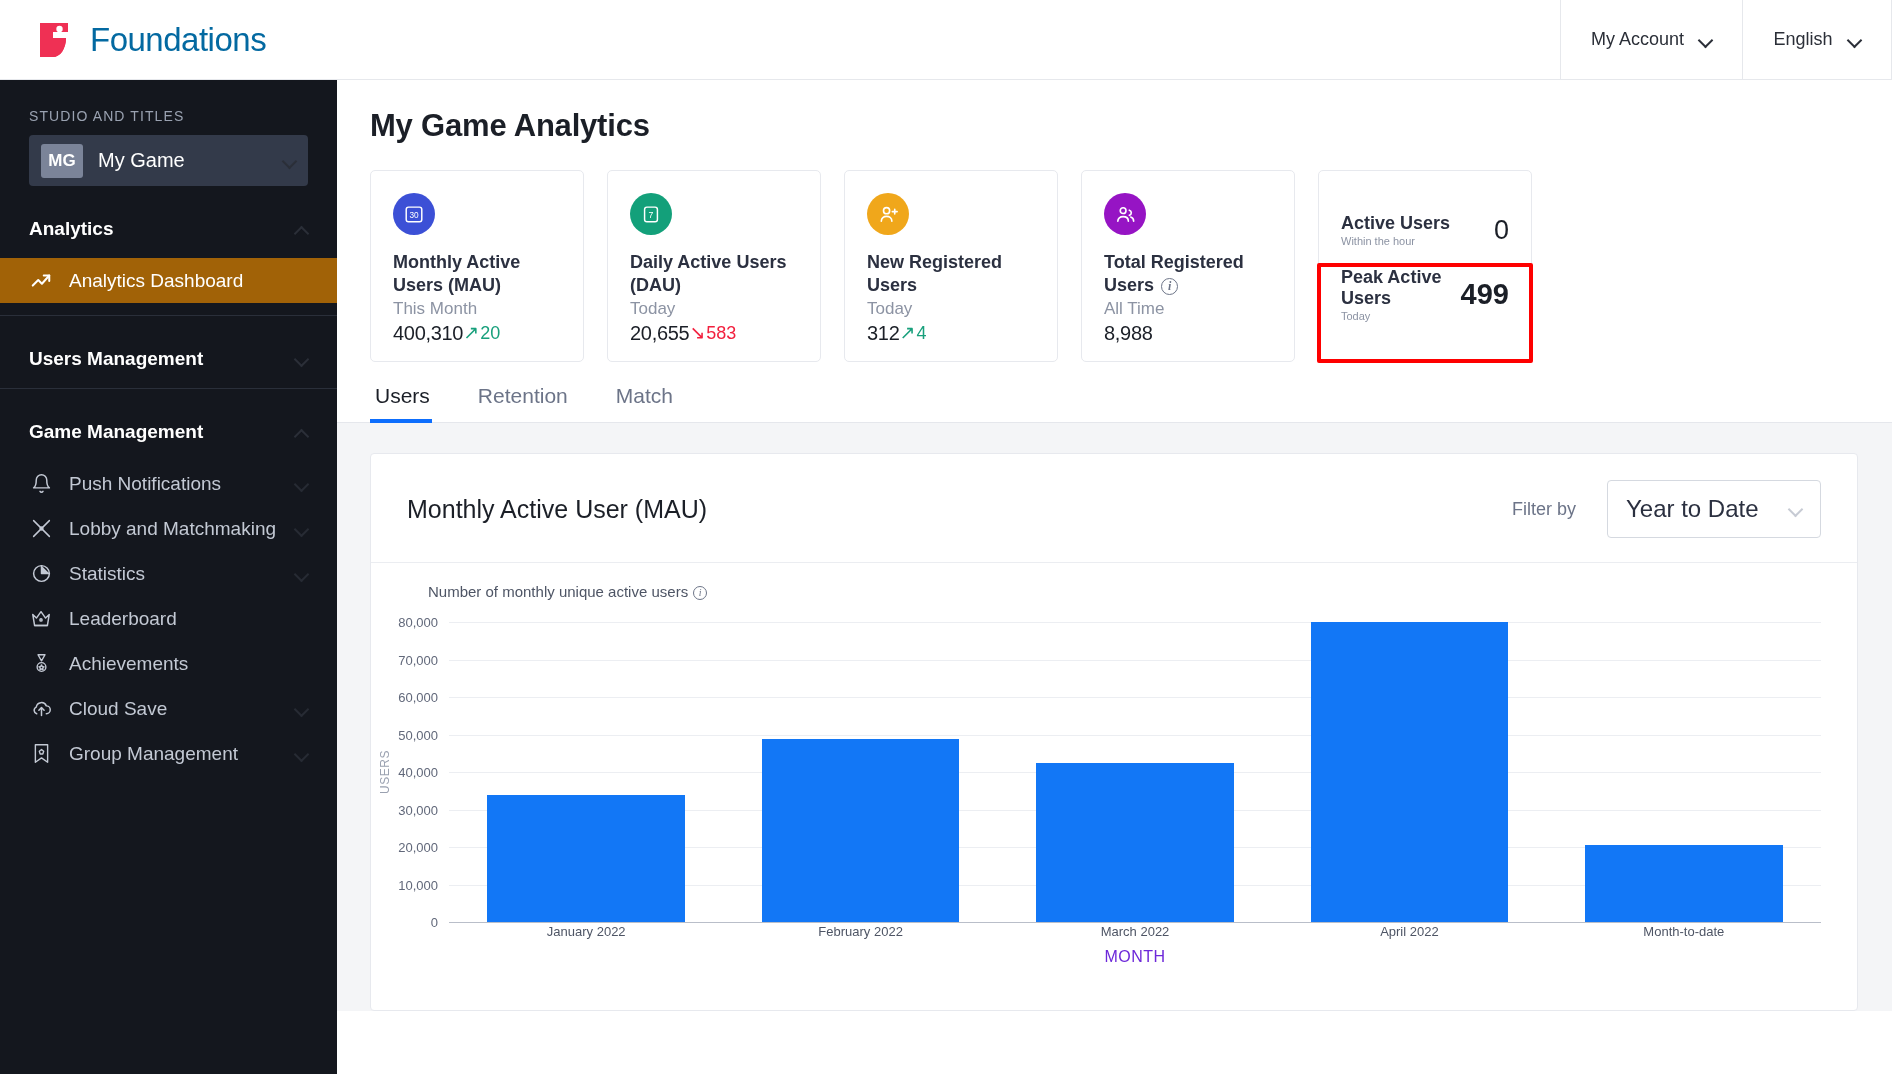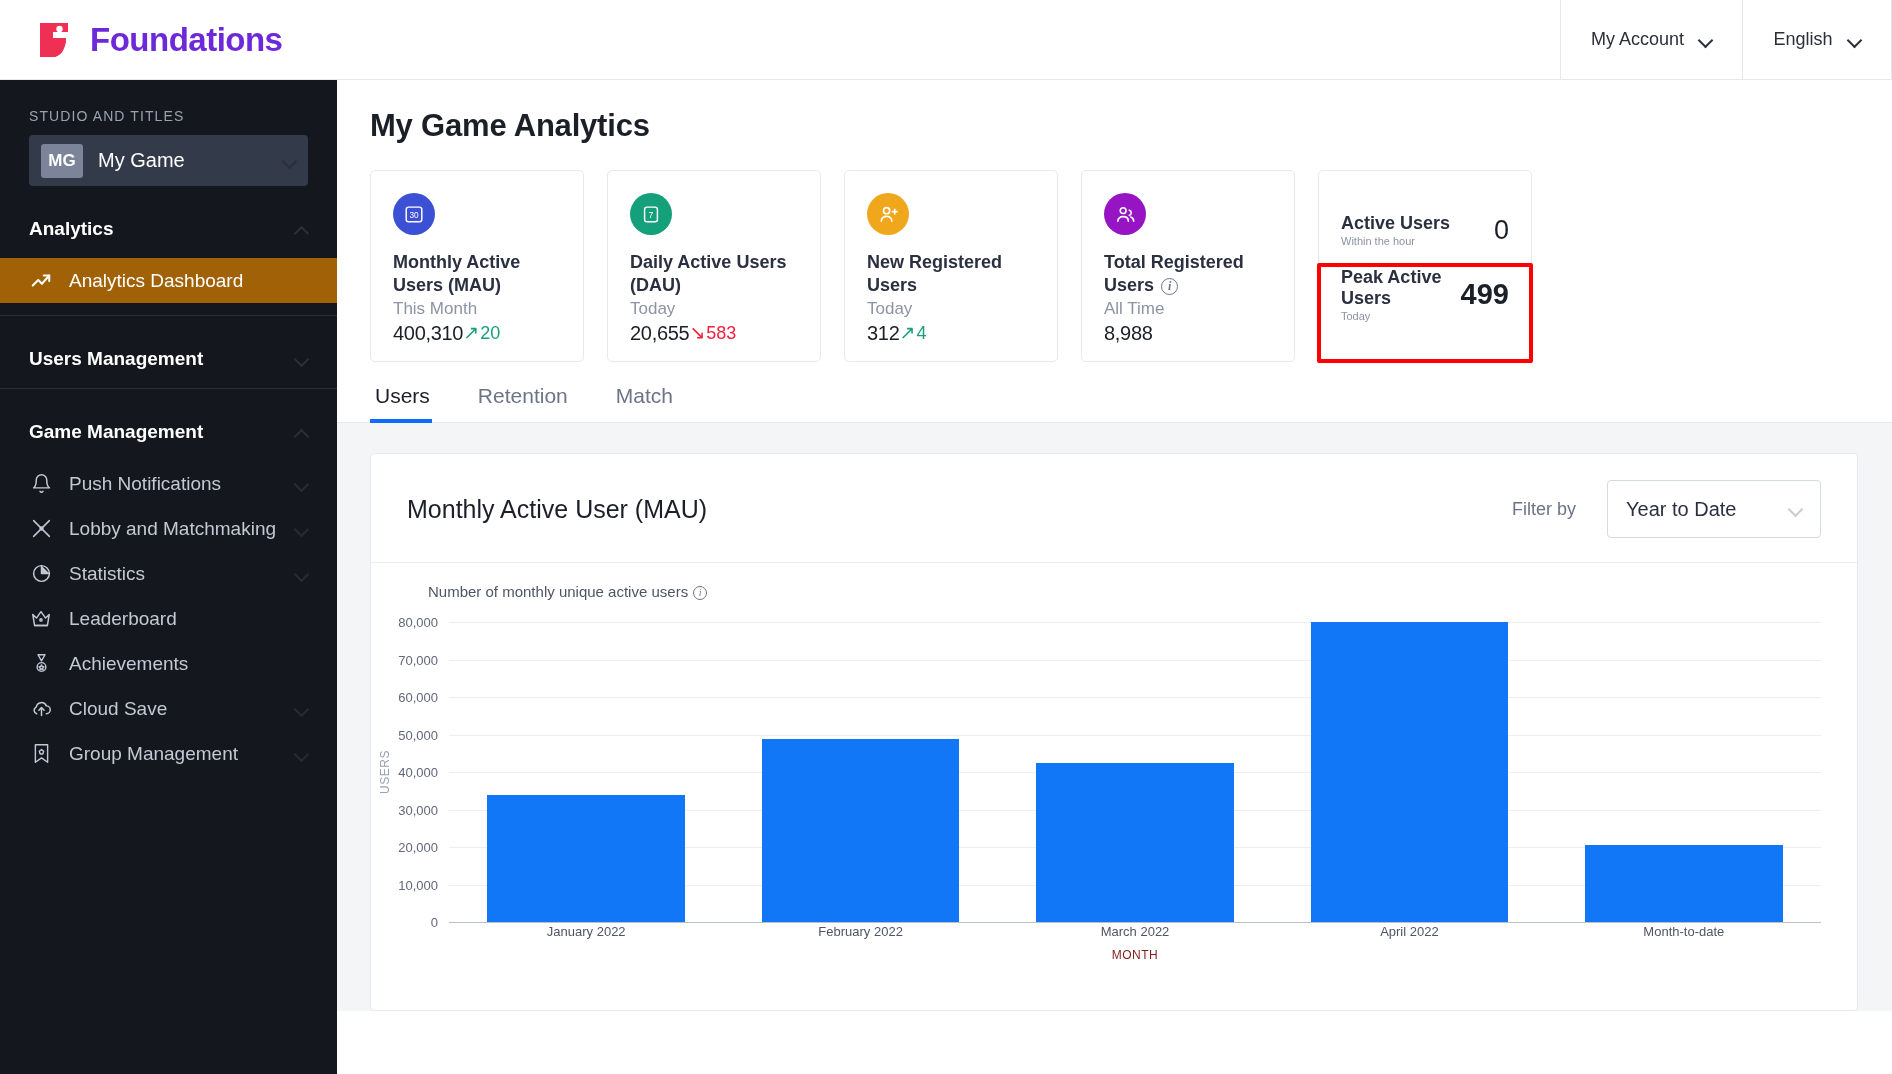--- a/index.html
+++ b/index.html
@@ -14,21 +14,21 @@
   
   .topbar {
     height: 80px; flex: 0 0 80px;
     background: #ffffff;
     display: flex; align-items: stretch;
     border-bottom: 1px solid #e6e8ec;
     position: relative; z-index: 5;
   }
   .brand { display: flex; align-items: center; gap: 14px; padding-left: 34px; flex: 0 0 auto; }
   .brand-logo { width: 42px; height: 42px; position: relative; }
-  .brand-name { font-size: 33px; font-weight: bold; color: #6d28d9; letter-spacing: -0.5px; }
+  .brand-name { font-size: 33px; font-weight: normal; color: #0369a1; letter-spacing: -0.5px; }
   .topbar-spacer { flex: 1 1 auto; }
   .topbar-ctl {
     display: flex; align-items: center; justify-content: center; gap: 16px;
     padding: 0 30px; font-size: 18px; color: #2b2f38;
     border-left: 1px solid #e6e8ec; cursor: pointer;
   }
   #ctl-account { min-width: 172px; }
   #ctl-lang { min-width: 150px; border-right: 1px solid #e6e8ec; }
   .chev { width: 12px; height: 12px; display: inline-block; position: relative; }
   .chev::after {
@@ -146,21 +146,21 @@
   .panel-head {
     display: flex; align-items: center; justify-content: space-between;
     padding: 26px 36px 24px 36px; border-bottom: 1px solid #ebedf1;
   }
   .panel-title { font-size: 25px; color: #1b1f27; }
   .filter-wrap { display: flex; align-items: center; gap: 31px; }
   .filter-label { font-size: 18px; color: #6c7488; }
   .filter-select {
     width: 214px; height: 58px; border: 1px solid #d5d9e0; border-radius: 4px;
     display: flex; align-items: center; justify-content: space-between;
-    padding: 0 18px; font-size: 20px; color: #2b3040; cursor: pointer; background: #fff;
+    padding: 0 18px; font-size: 24px; color: #2b3040; cursor: pointer; background: #fff;
   }
 
   .chart-area { padding: 20px 0 0 0; position: relative; }
   .chart-caption { font-size: 15px; color: #4e5565; padding-left: 57px; }
   .plot {
     position: relative; margin: 22px 0 0 0; height: 300px;
   }
   .y-axis { position: absolute; left: 0; top: 0; bottom: 0; width: 75px; }
   .y-tick { position: absolute; right: 8px; font-size: 13px; color: #61687a; transform: translateY(-50%); white-space: nowrap; }
   .y-title {
@@ -168,21 +168,21 @@
     transform: translate(-50%, -50%) rotate(-90deg); transform-origin: center; letter-spacing: .5px;
   }
   .grid { position: absolute; left: 78px; right: 36px; top: 0; bottom: 0; }
   .gridline { position: absolute; left: 0; right: 0; height: 1px; background: #eceef2; }
   .gridline.zero { background: #b9bec9; }
   .bars { position: absolute; left: 78px; right: 36px; top: 0; bottom: 0; display: flex; align-items: flex-end; }
   .bar-slot { flex: 1 1 0; display: flex; align-items: flex-end; justify-content: center; height: 100%; }
   .bar { width: 72%; background: #1277f6; }
   .x-labels { position: absolute; left: 78px; right: 36px; top: 302px; display: flex; }
   .x-label { flex: 1 1 0; text-align: center; font-size: 13px; color: #4e5565; }
-  .x-title { position: absolute; left: 78px; right: 36px; top: 326px; text-align: center; font-size: 12px; color: #7f1d1d; letter-spacing: .5px; }
+  .x-title { position: absolute; left: 78px; right: 36px; top: 326px; text-align: center; font-size: 16px; color: #6d28d9; letter-spacing: .5px; }
 </style>
 </head>
 <body>
 
 <div class="app">
 
   <div class="topbar">
     <div class="brand">
       <span class="brand-logo">
         <svg width="42" height="42" viewBox="0 0 42 42">

